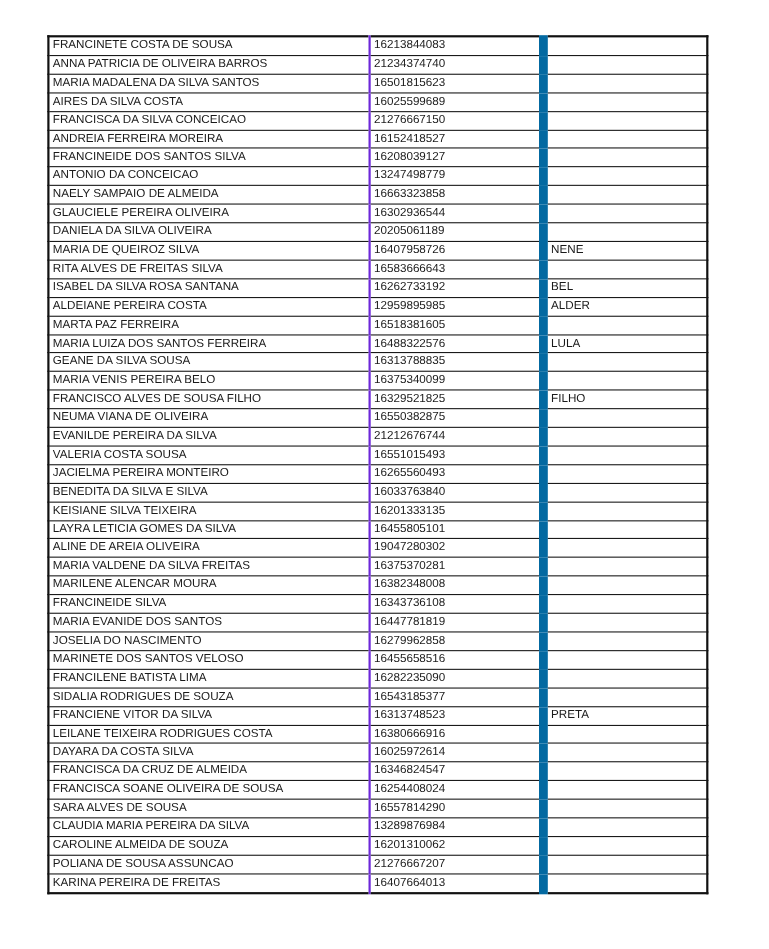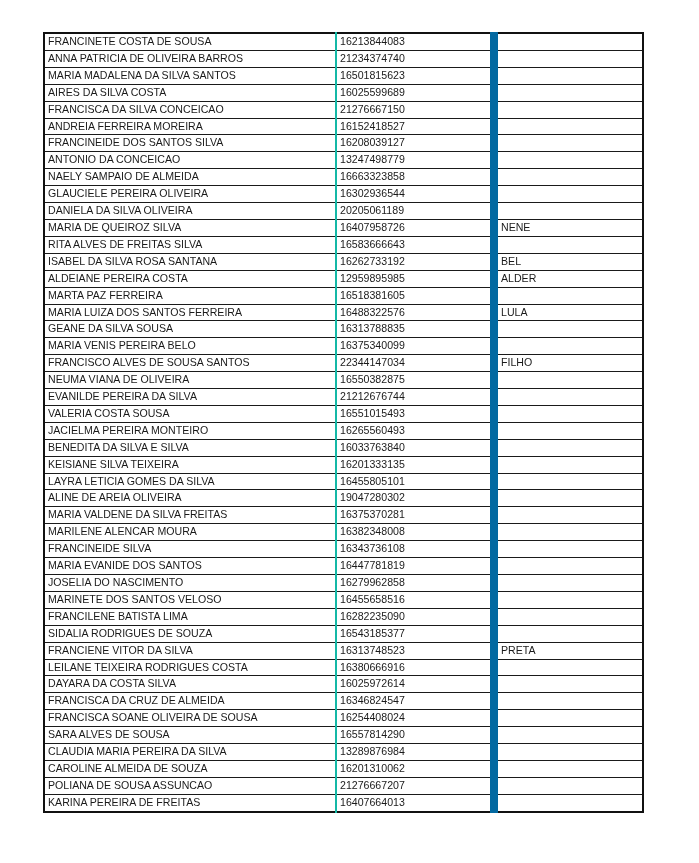--- a/index.html
+++ b/index.html
@@ -15,21 +15,21 @@
   }
   table.roster td {
     border:1px solid #1a1a1a;
     height:15.9px;
     padding:0 0 0 3px;
     line-height:15.9px;
     white-space:nowrap;
     overflow:hidden;
     vertical-align:middle;
   }
-  table.roster td.c-name { width:287px; border-right:2px solid #14b8a6; }
+  table.roster td.c-name { width:287px; border-right:2px solid #6d28d9; }
   table.roster td.c-id { width:150px; border-right:8px solid #0369a1; }
   table.roster td.c-nick { width:141px; }
 </style>
 </head>
 <body>
 
 <div class="page">
   <table class="roster">
     <tbody id="roster-body">
         <tr>
@@ -121,22 +121,22 @@
           <td class="c-name">GEANE DA SILVA SOUSA</td>
           <td class="c-id">16313788835</td>
           <td class="c-nick"></td>
         </tr>
         <tr>
           <td class="c-name">MARIA VENIS PEREIRA BELO</td>
           <td class="c-id">16375340099</td>
           <td class="c-nick"></td>
         </tr>
         <tr>
-          <td class="c-name">FRANCISCO ALVES DE SOUSA SANTOS</td>
-          <td class="c-id">22344147034</td>
+          <td class="c-name">FRANCISCO ALVES DE SOUSA FILHO</td>
+          <td class="c-id">16329521825</td>
           <td class="c-nick">FILHO</td>
         </tr>
         <tr>
           <td class="c-name">NEUMA VIANA DE OLIVEIRA</td>
           <td class="c-id">16550382875</td>
           <td class="c-nick"></td>
         </tr>
         <tr>
           <td class="c-name">EVANILDE PEREIRA DA SILVA</td>
           <td class="c-id">21212676744</td>

